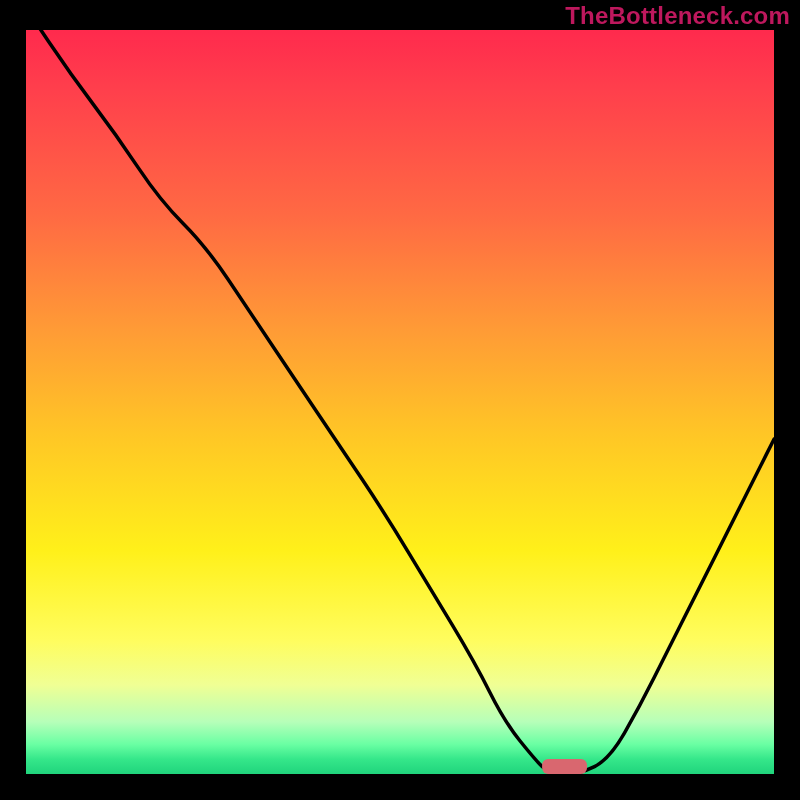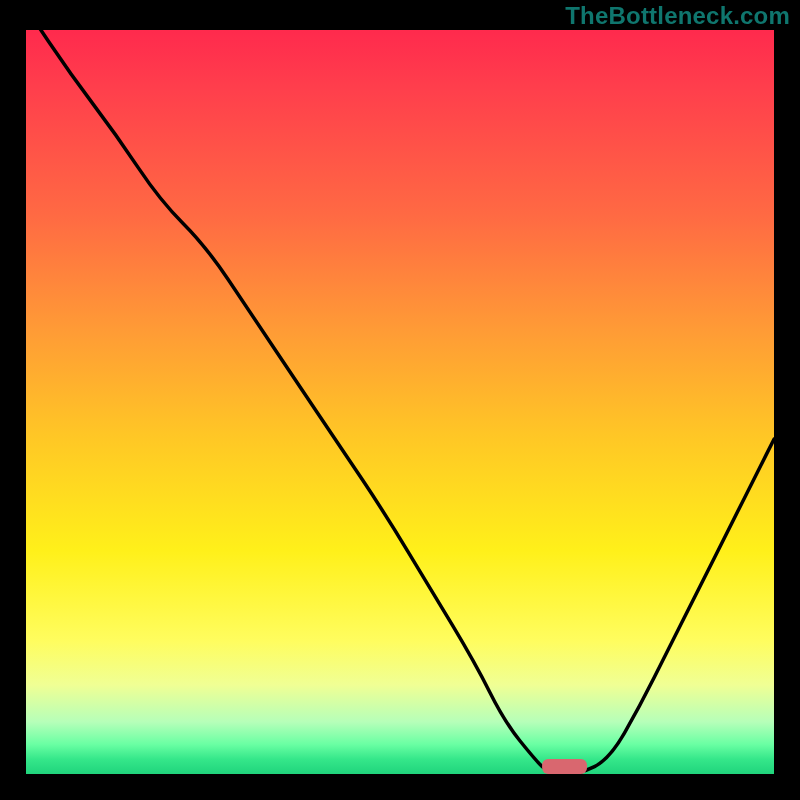--- a/index.html
+++ b/index.html
@@ -56,21 +56,21 @@
   .marker {
     fill: #d9676f;
   }
   .watermark {
     position: absolute;
     top: 2px;
     right: 10px;
     font-family: Arial, Helvetica, sans-serif;
     font-size: 24px;
     font-weight: 600;
-    color: #0f766e;
+    color: #be185d;
     letter-spacing: 0.2px;
     z-index: 5;
   }
 </style>
 </head>
 <body>
 
 <div class="watermark">TheBottleneck.com</div>
 
 <div class="frame">

